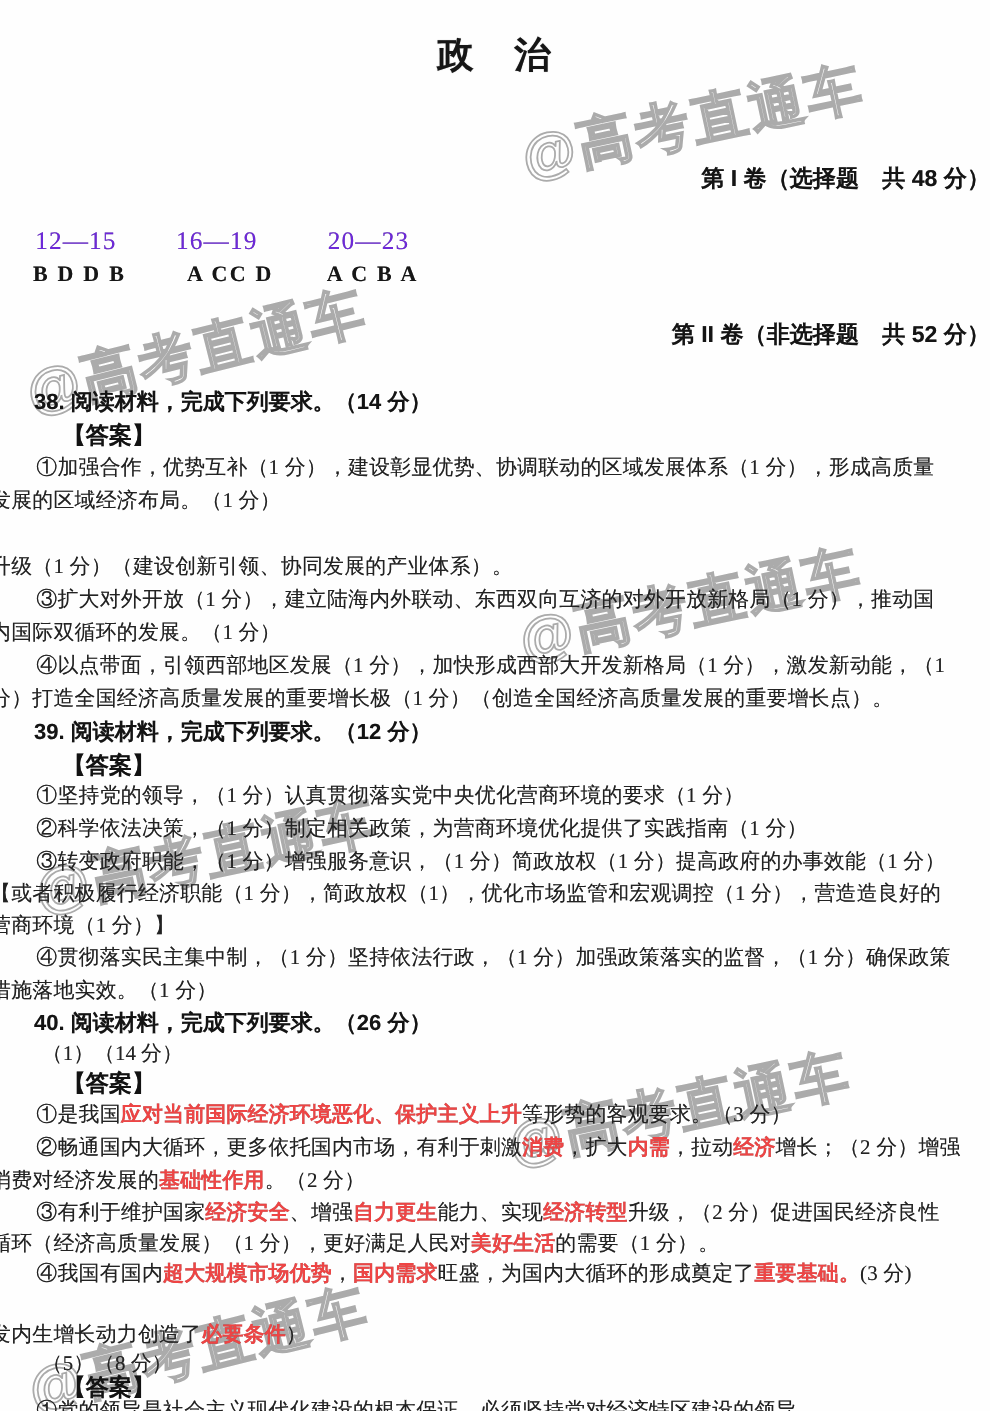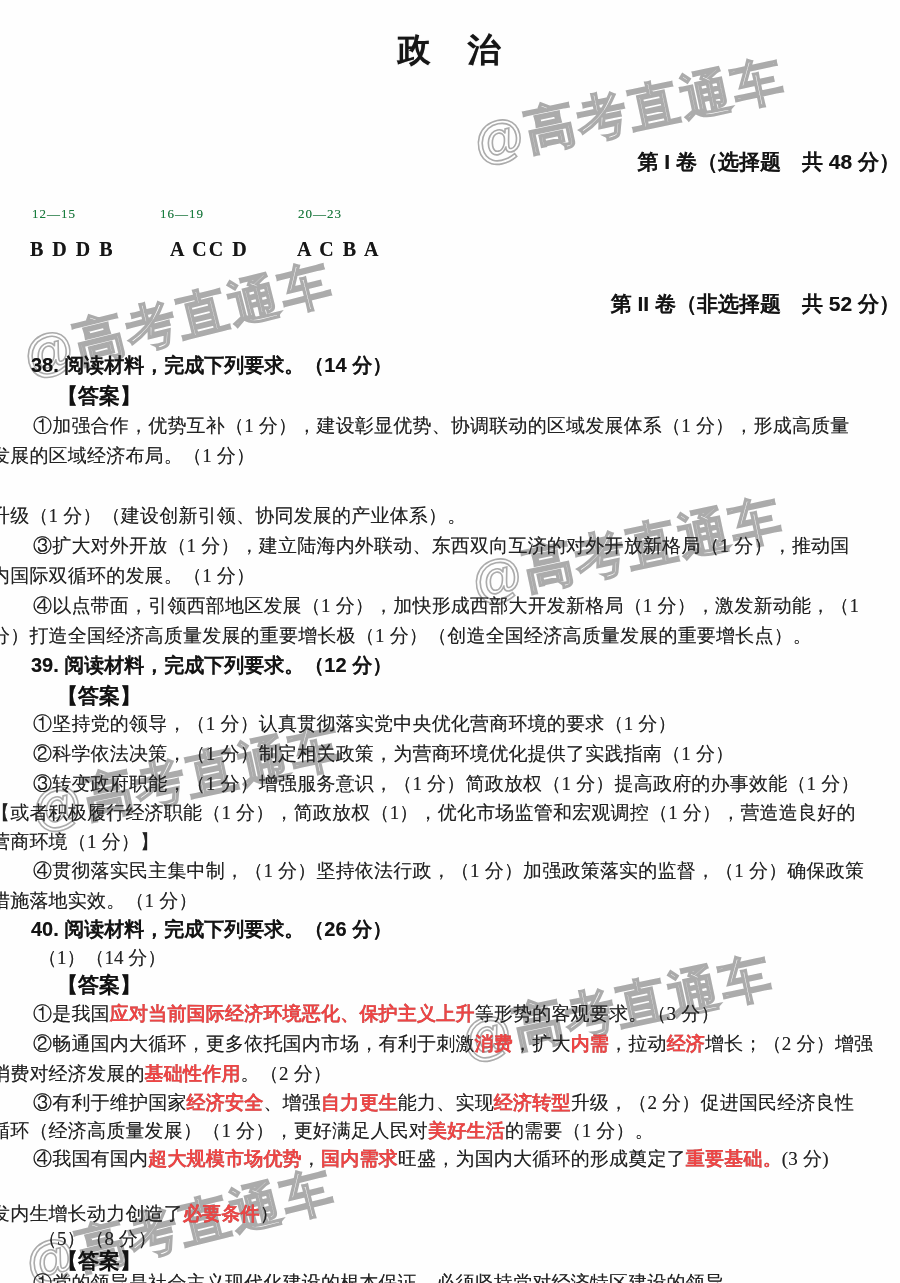--- a/index.html
+++ b/index.html
@@ -38,21 +38,21 @@
   .secheading{
     position:absolute;left:0;width:100%;
     text-align:right;
     font-family:"Liberation Sans","DejaVu Sans",sans-serif;
     font-weight:bold;font-size:21px;
     color:#141414;
     text-shadow:0 0 0.6px rgba(20,20,20,0.5);
   }
   .optrange{
     position:absolute;
-    font-size:13px;color:#15803d;
+    font-size:23px;color:#6d28d9;
     letter-spacing:1px;
     text-shadow:0 0 0.5px rgba(30,30,30,0.45);
   }
   .optletters{
     position:absolute;
     font-weight:bold;font-size:20px;color:#161616;
     letter-spacing:2px;
     text-shadow:0 0 0.6px rgba(20,20,20,0.55);
     text-align:right;
   }

